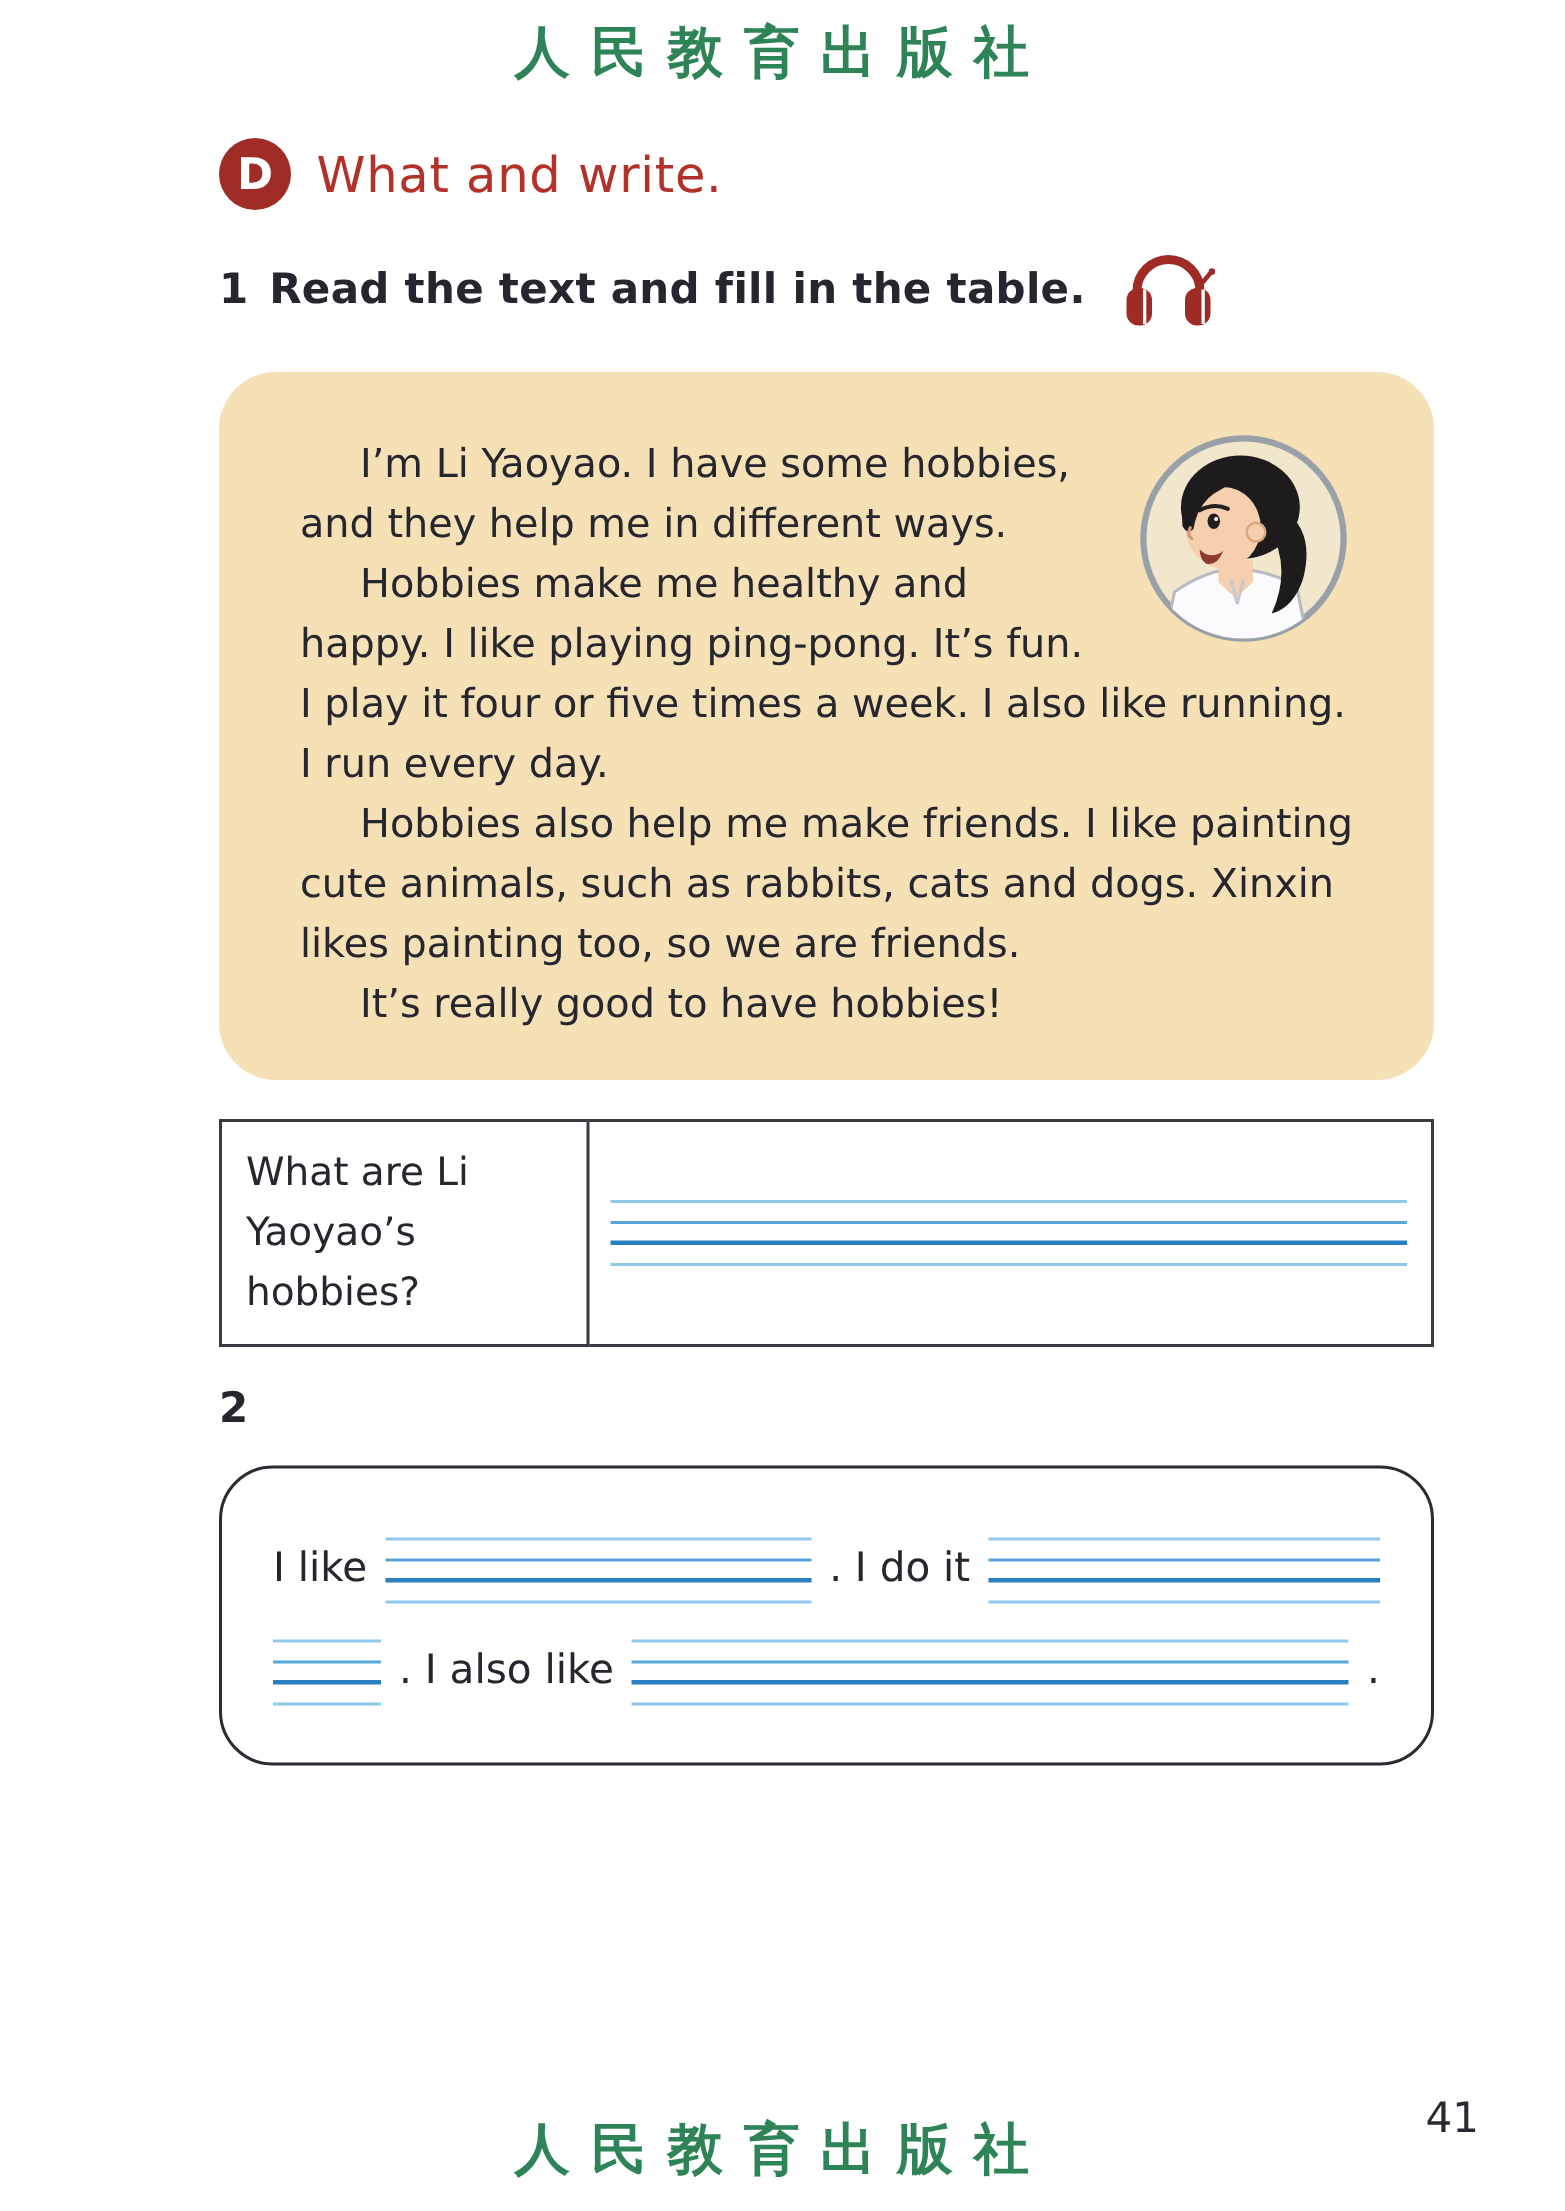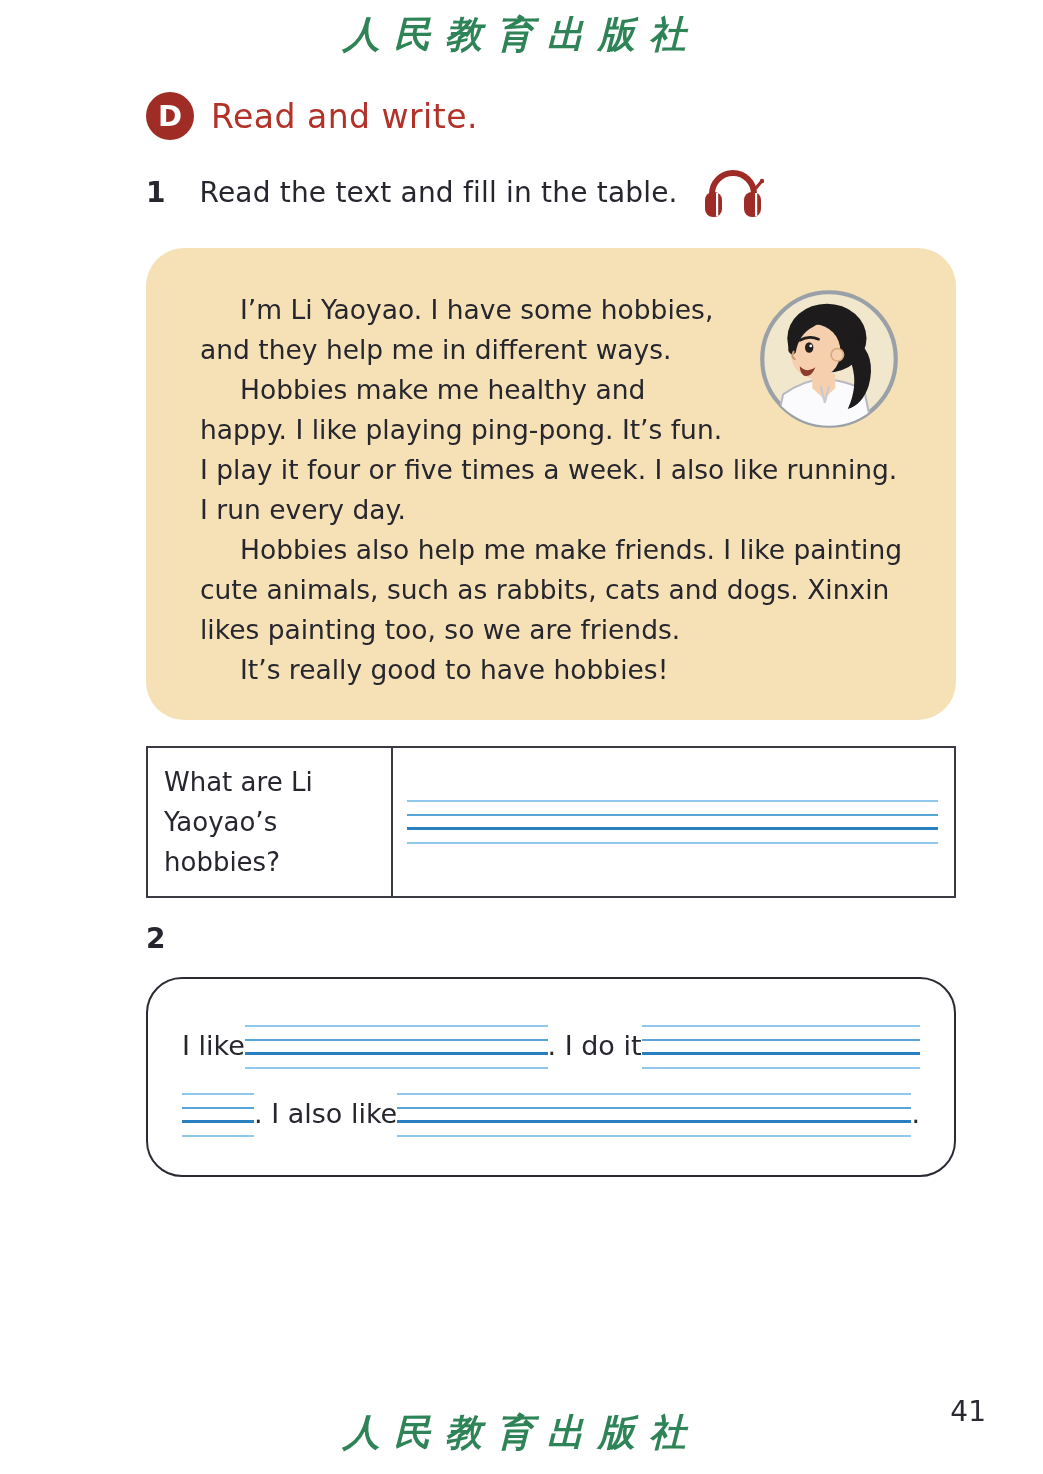--- a/index.html
+++ b/index.html
@@ -9,21 +9,20 @@
     width:1043px; height:1474px;
     background:#ffffff;
     font-family:"DejaVu Sans", sans-serif;
     color:#26262e;
     overflow:hidden;
   }
   
   .logo { 
     text-align:center;
     font-family:"DejaVu Serif", serif;
-    font-style:italic;
     font-weight:700;
     font-size:37px;
     letter-spacing:14px;
     color:#2f8457;
   }
   .logo-top { padding-top:10px; }
   .logo-bottom { position:absolute; left:0; right:0; bottom:16px; }
   .page-num {
     position:absolute; right:57px; bottom:46px;
     font-size:28px; font-weight:500; color:#2a2a33;
@@ -35,21 +34,21 @@
   .d-badge {
     width:48px; height:48px; border-radius:50%;
     background:#a02c26; color:#ffffff;
     display:flex; align-items:center; justify-content:center;
     font-size:29px; font-weight:700;
   }
   .d-title { color:#b23229; font-size:33px; font-weight:500; letter-spacing:.5px; }
   
   .task-row { display:flex; align-items:center; gap:14px; margin-top:24px; }
   .task-num { font-size:28px; font-weight:700; }
-  .task-text { font-size:28px; font-weight:400; letter-spacing:.2px;margin-left:20px; }
+  .task-text { font-size:28px; font-weight:700; letter-spacing:.2px; }
   .hp-icon { margin-left:10px; display:inline-flex; }
   
   .passage-box {
     margin-top:28px;
     width:810px; min-height:472px;
     background:#f6e0b5;
     border-radius:38px;
     padding:42px 54px 13px 54px;
     font-size:26.5px; line-height:40px; font-weight:500;
   }
@@ -85,40 +84,40 @@
   .groups { display:flex; flex-direction:column; gap:26px; }
   
   .write-box {
     margin-top:22px;
     width:810px; height:200px;
     border:2.5px solid #2b2b33;
     border-radius:36px;
     padding:34px 34px 26px 34px;
     display:flex; flex-direction:column; justify-content:space-around;
   }
-  .fill-row { display:flex; align-items:center; font-size:27px; font-weight:500; }
+  .fill-row { display:flex; align-items:center; gap:12px; font-size:27px; font-weight:500; }
   .fill-row .txt { white-space:nowrap; transform:translateY(-2px); }
   .blank-grow  { flex:1; }
   .blank-grow2 { flex:0.92; }
   .blank-small { flex:0 0 72px; }
 </style>
 </head>
 <body>
 
 <div class="page">
 
   <div class="logo logo-top">
     <span>人民教育出版社</span>
   </div>
 
   <div class="content">
 
     <div class="d-heading">
       <div class="d-badge">D</div>
-      <div class="d-title">Read and write.</div>
+      <div class="d-title">What and write.</div>
     </div>
 
     <div class="task-row">
       <span class="task-num">1</span>
       <span class="task-text">Read the text and fill in the table.</span>
       <span class="hp-icon">
         <svg width="62" height="56" viewBox="0 0 62 56">
           <path d="M10 42 V30 a21 21 0 0 1 42 0 V42" fill="none" stroke="#9e2b25" stroke-width="6" stroke-linecap="round"></path>
           <rect x="3" y="28" width="17" height="25" rx="8" fill="#9e2b25"></rect>
           <rect x="42" y="28" width="17" height="25" rx="8" fill="#9e2b25"></rect>

